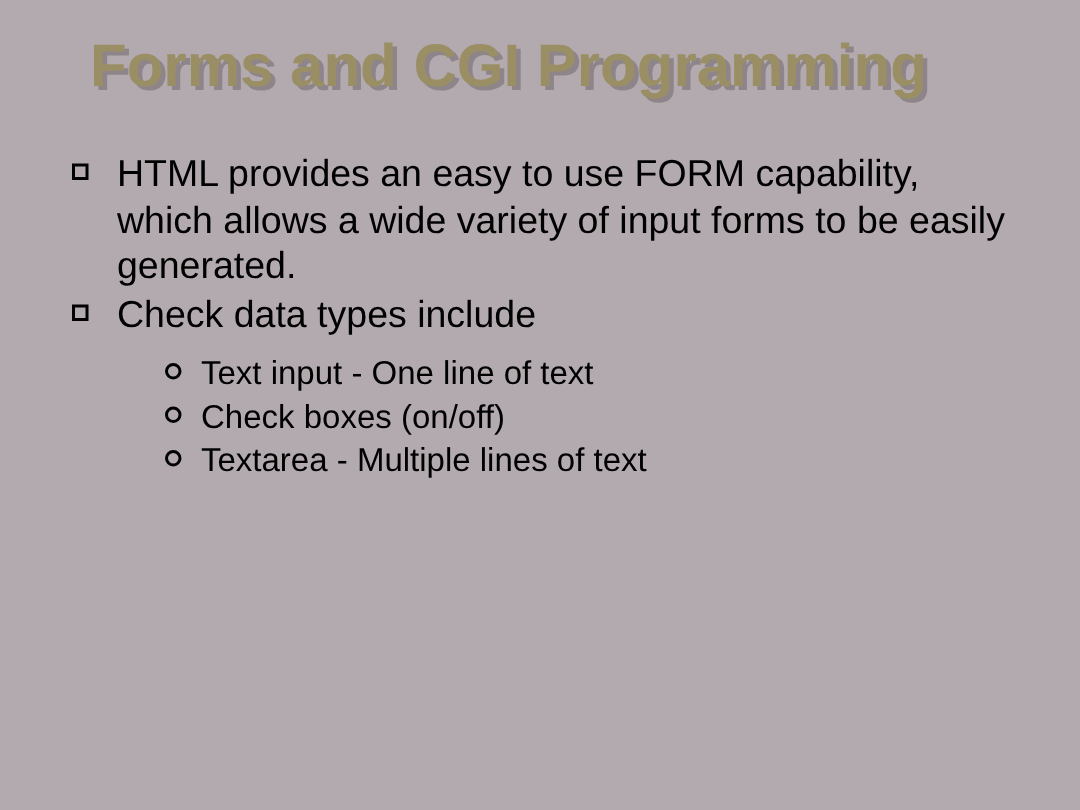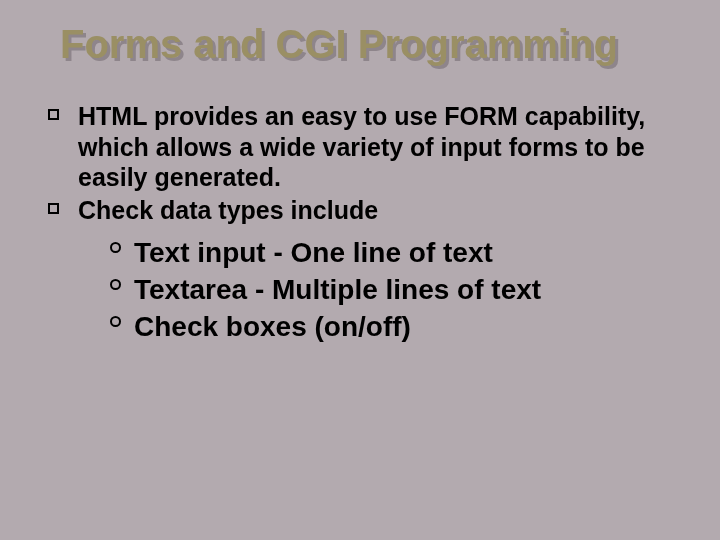--- a/index.html
+++ b/index.html
@@ -50,42 +50,41 @@
     list-style: none;
     margin: 0;
     padding: 0;
   }
   ul.outer > li {
     position: relative;
     padding-left: 34px;
     font-size: 25px;
     line-height: 1.22;
     margin-bottom: 2px;
-    font-weight: bold;
   }
   ul.outer > li::before {
     content: "";
     position: absolute;
     left: 4px;
     top: 8px;
     width: 11px;
     height: 11px;
     border: 2px solid #000;
     box-sizing: border-box;
     background: transparent;
   }
   ul.inner {
     list-style: none;
     margin: 10px 0 0 0;
     padding: 0 0 0 32px;
   }
   ul.inner > li {
     position: relative;
     padding-left: 24px;
-    font-size: 28px;
+    font-size: 22px;
     line-height: 1.28;
     margin-bottom: 1px;
   }
   ul.inner > li::before {
     content: "";
     position: absolute;
     left: 0;
     top: 7px;
     width: 11px;
     height: 11px;
@@ -107,20 +106,20 @@
 
   <div class="body">
     <ul class="outer">
       <li>
         <span>HTML provides an easy  to use FORM capability, which allows a wide variety of input forms to be easily generated.</span>
       </li>
       <li>
         <span>Check data types include</span>
         <ul class="inner">
           <li><span>Text input - One line of text</span></li>
+          <li><span>Check boxes (on/off)</span></li>
           <li><span>Textarea - Multiple lines of text</span></li>
-          <li><span>Check boxes (on/off)</span></li>
         </ul>
       </li>
     </ul>
   </div>
 
 </div>
 
 </body></html>

